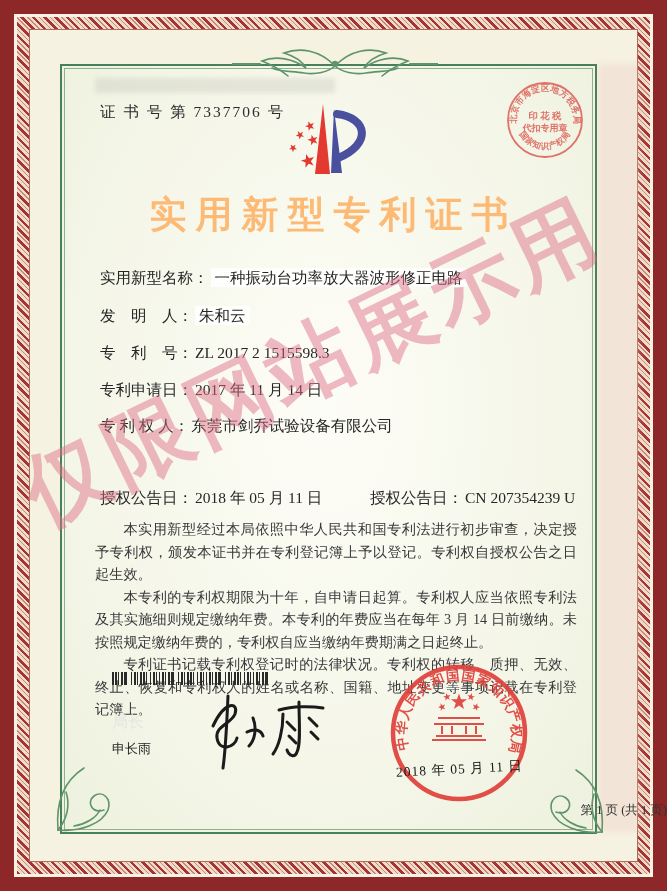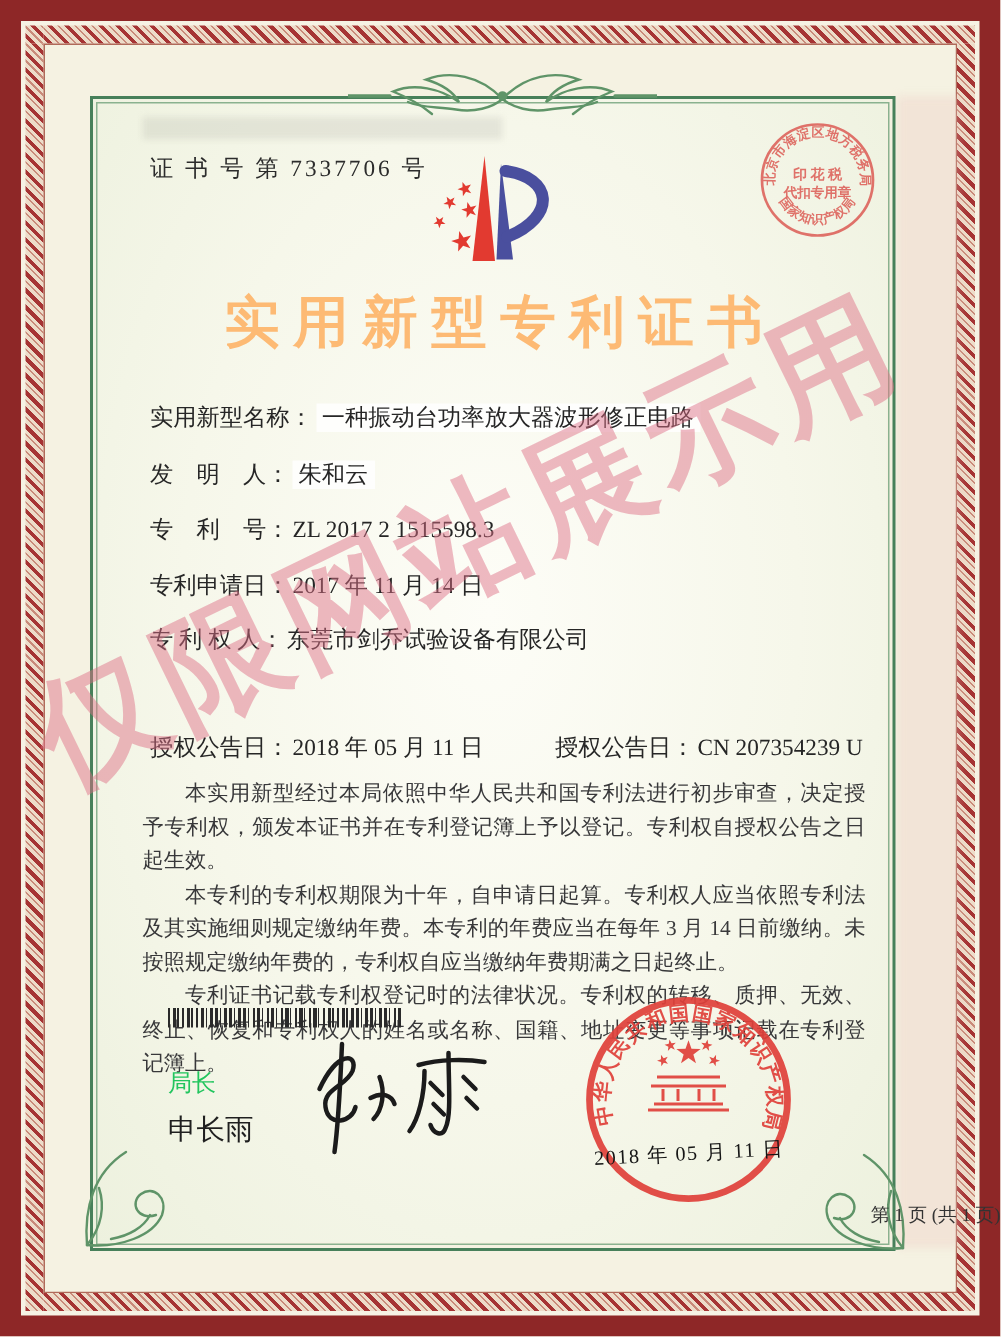--- a/index.html
+++ b/index.html
@@ -24,22 +24,22 @@
   .logo{position:absolute;left:286px;top:100px;}
   .title{position:absolute;left:0;right:0;top:190px;text-align:center;font-size:37px;font-weight:700;color:#fdba74;letter-spacing:9px;}
   .field-row{position:absolute;left:100px;font-size:15.5px;color:#262626;white-space:nowrap;}
   .fvalue{margin-left:2px;}
   .hl{background:rgba(255,255,255,0.82);padding:1px 4px;}
   .grant-no{position:absolute;left:370px;font-size:15.5px;color:#262626;white-space:nowrap;}
   .body-text{position:absolute;left:95px;top:518px;width:482px;font-size:14.2px;line-height:22.5px;color:#38383a;text-align:justify;}
   .body-text p{margin:0;text-indent:2em;}
   .barcode{position:absolute;left:112px;top:672px;width:156px;height:13px;
     background:repeating-linear-gradient(90deg,#2a2a2a 0 1.5px,transparent 1.5px 3px,#2a2a2a 3px 5.2px,transparent 5.2px 6.2px,#2a2a2a 6.2px 7px,transparent 7px 9.4px);}
-  .signer-title{position:absolute;left:112px;top:712px;font-size:16px;color:#22c55e;font-family:"Liberation Sans","DejaVu Sans",sans-serif;}
-  .signer-name{position:absolute;left:112px;top:740px;font-size:19px;color:#1f1f1f;font-family:"Liberation Sans","DejaVu Sans",sans-serif;}
+  .signer-title{position:absolute;left:112px;top:712px;font-size:16px;color:#e5e5e5;font-family:"Liberation Sans","DejaVu Sans",sans-serif;}
+  .signer-name{position:absolute;left:112px;top:740px;font-size:13px;color:#1f1f1f;font-family:"Liberation Sans","DejaVu Sans",sans-serif;}
   .signature{position:absolute;left:195px;top:688px;}
   .seal{position:absolute;left:386px;top:660px;opacity:0.92;}
   .seal-date{position:absolute;left:396px;top:760px;width:140px;font-size:13.5px;color:#151515;letter-spacing:1px;transform:rotate(-3deg);white-space:nowrap;}
   .stamp{position:absolute;left:503px;top:78px;opacity:0.88;}
   .footer{position:absolute;left:0;right:0;top:802px;text-align:right;font-size:12.5px;color:#333;}
   .watermark{position:absolute;left:30px;top:455px;height:90px;line-height:90px;font-size:84px;font-weight:700;
     letter-spacing:6px;white-space:nowrap;color:rgba(222,110,134,0.48);transform:rotate(-26deg);transform-origin:0 50%;
     z-index:60;pointer-events:none;}
   svg text{font-family:"Liberation Serif","DejaVu Serif",serif;}
 </style>

